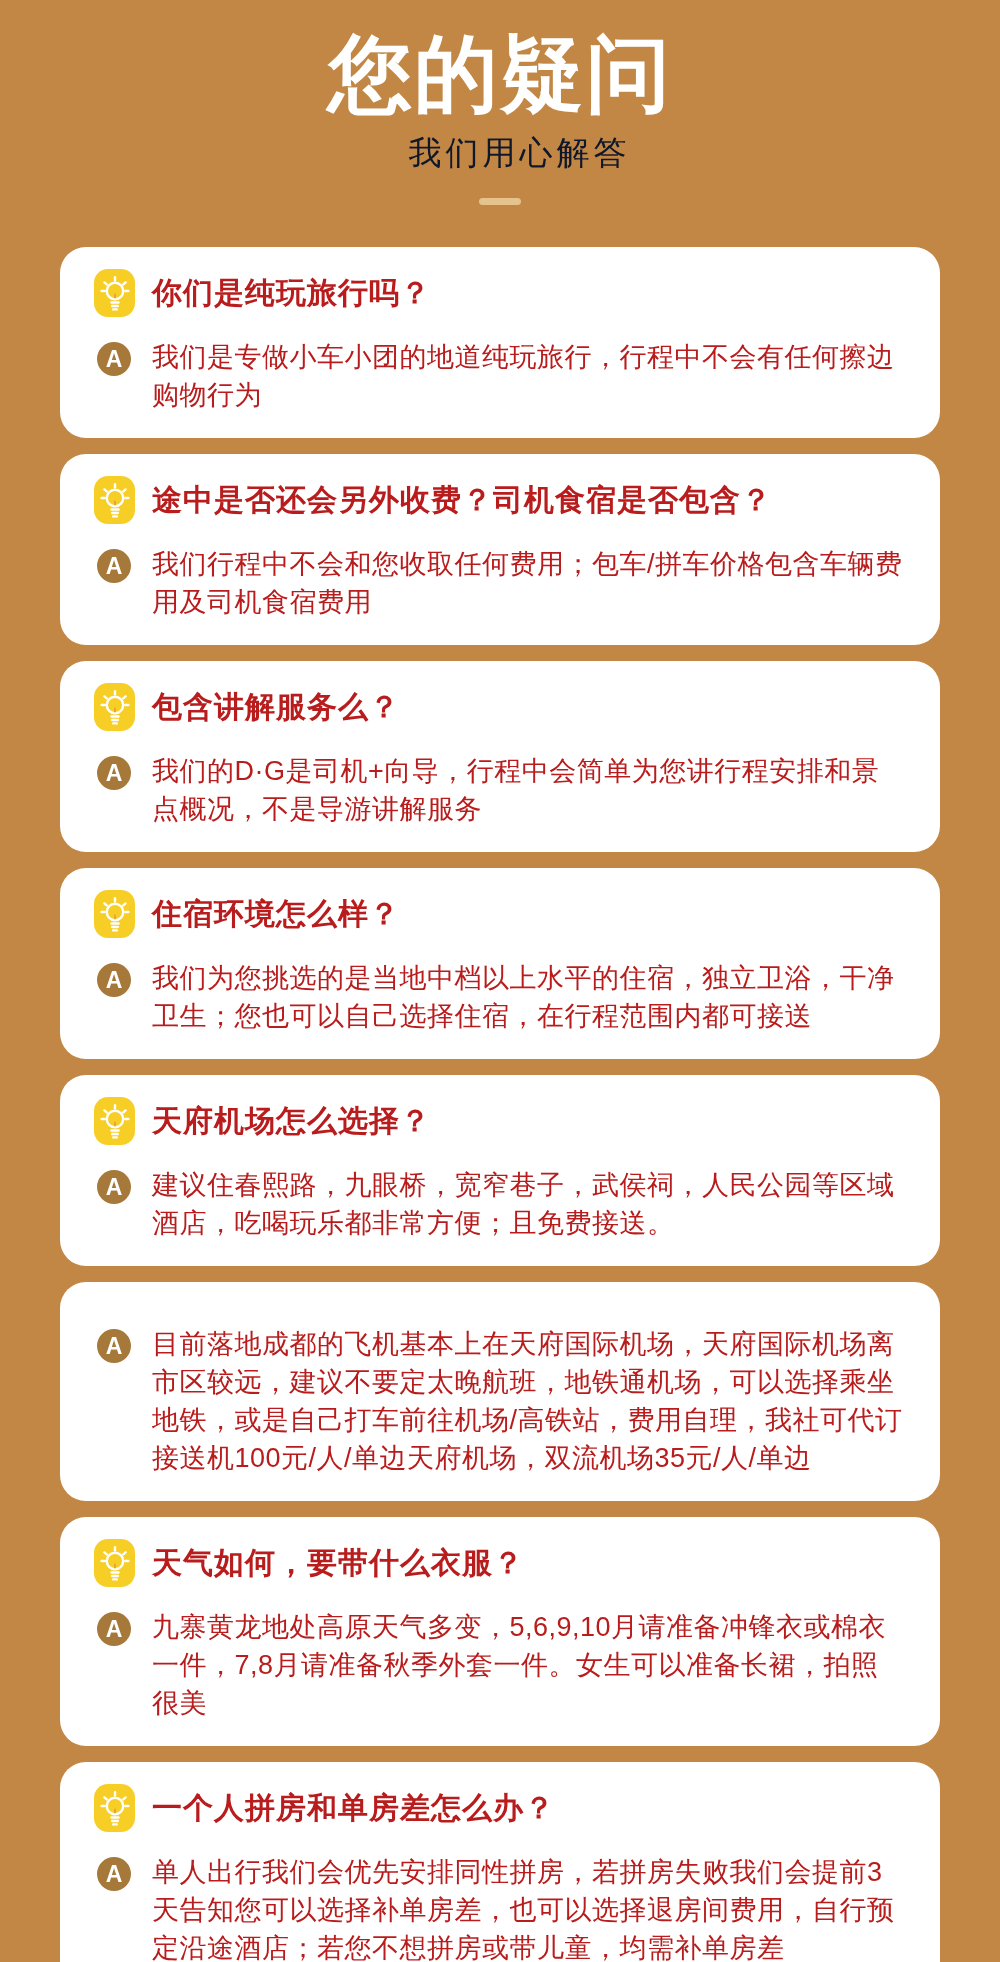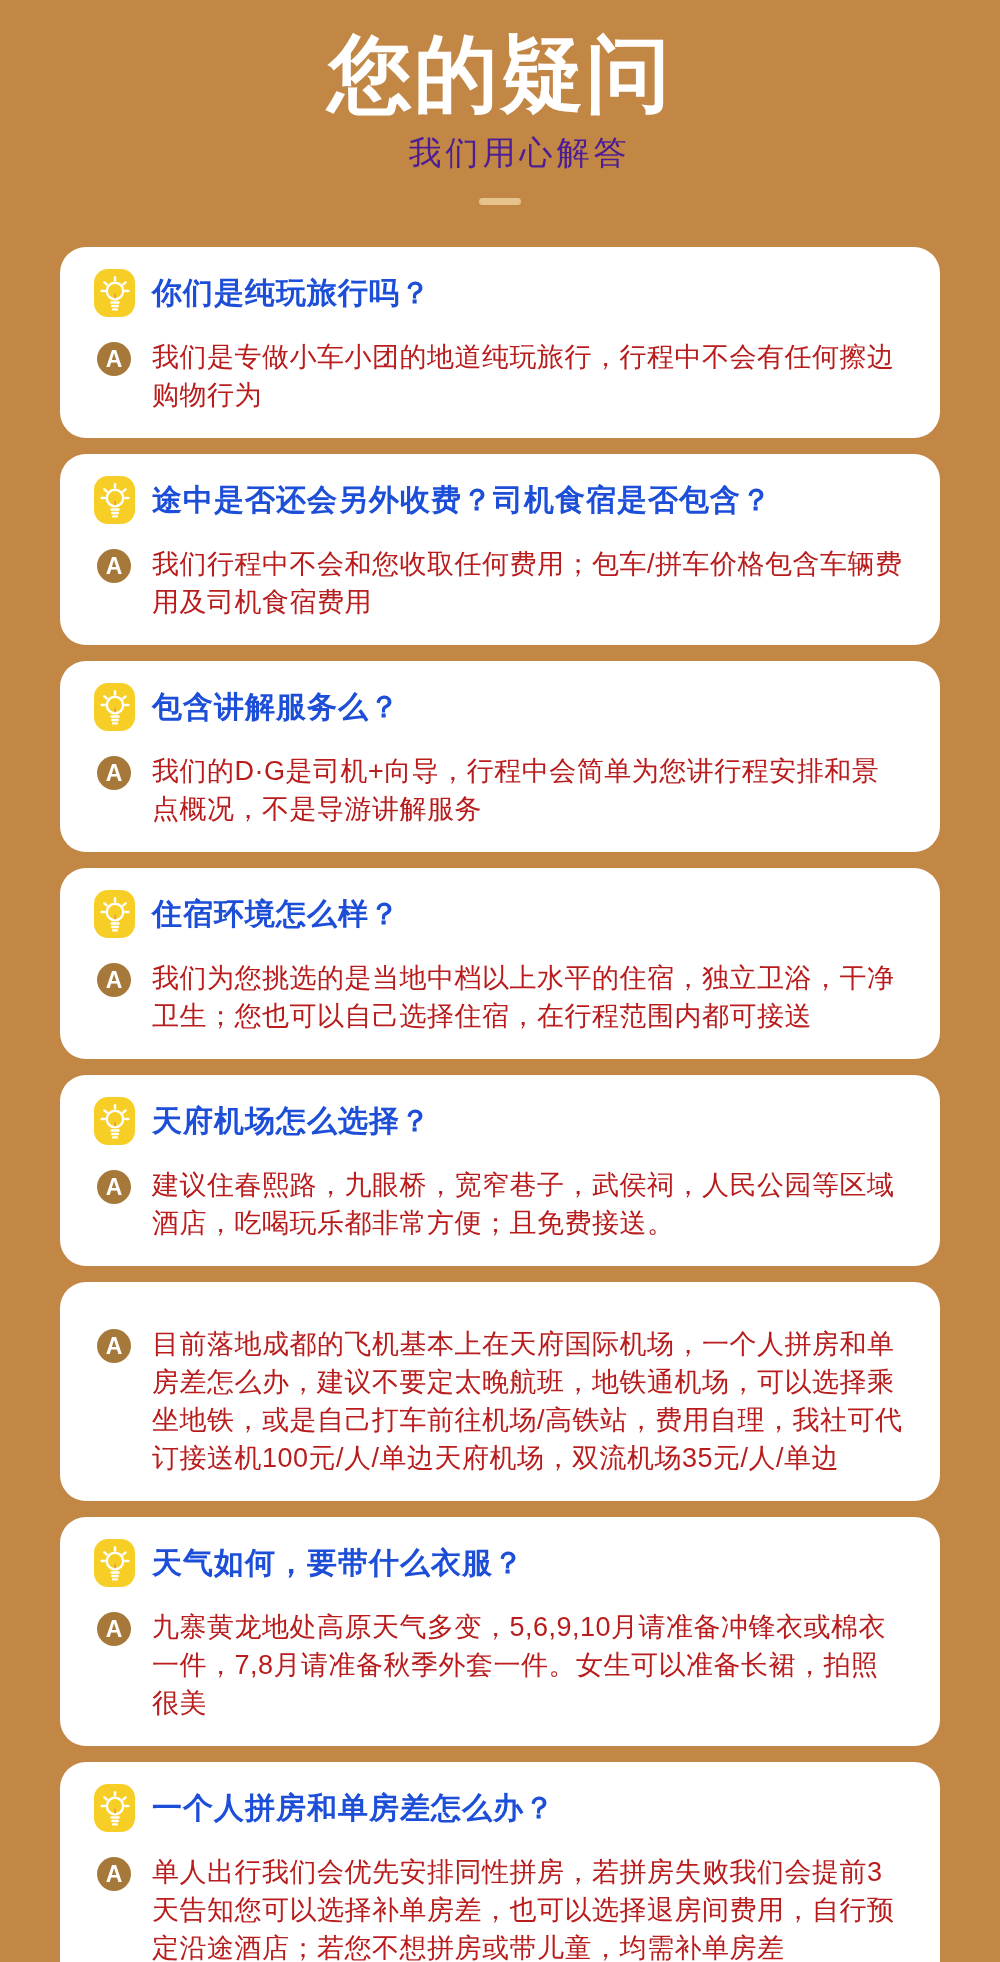--- a/index.html
+++ b/index.html
@@ -17,21 +17,21 @@
     font-size:84px;
     line-height:100px;
     font-weight:700;
     color:#ffffff;
     letter-spacing:2px;
   }
   .page-subtitle{
     margin-top:8px;
     font-size:33px;
     line-height:42px;
-    color:#4c1d95;
+    color:#0f172a;
     letter-spacing:4px;
     padding-left:39px;
   }
   .header-dash{
     width:42px;height:7px;border-radius:4px;
     background:#e6c28d;
     margin:24px auto 0 auto;
   }
   
   main{ padding:42px 60px 0 60px; }
@@ -48,21 +48,21 @@
   .q-icon{
     width:41px;height:48px;border-radius:14px;
     background:#f7ce25;
     display:flex;align-items:center;justify-content:center;
     flex-shrink:0;
   }
   .q-text{
     margin:0;
     font-size:30px;
     font-weight:700;
-    color:#1d4ed8;
+    color:#b91c1c;
     letter-spacing:1px;
   }
   .a-row{
     display:flex;gap:21px;
     margin-top:21px;
     padding-left:3px;
   }
   .a-badge{
     width:34px;height:34px;border-radius:50%;
     background:#a6793a;
@@ -219,21 +219,21 @@
       </div>
       <div class="a-row">
         <span class="a-badge">A</span>
         <p class="a-text">建议住春熙路，九眼桥，宽窄巷子，武侯祠，人民公园等区域酒店，吃喝玩乐都非常方便；且免费接送。</p>
       </div>
     </section>
 
     <section class="card">
       <div class="a-row">
         <span class="a-badge">A</span>
-        <p class="a-text">目前落地成都的飞机基本上在天府国际机场，一个人拼房和单房差怎么办，建议不要定太晚航班，地铁通机场，可以选择乘坐地铁，或是自己打车前往机场/高铁站，费用自理，我社可代订接送机100元/人/单边天府机场，双流机场35元/人/单边</p>
+        <p class="a-text">目前落地成都的飞机基本上在天府国际机场，天府国际机场离市区较远，建议不要定太晚航班，地铁通机场，可以选择乘坐地铁，或是自己打车前往机场/高铁站，费用自理，我社可代订接送机100元/人/单边天府机场，双流机场35元/人/单边</p>
       </div>
     </section>
 
     <section class="card">
       <div class="q-row">
         <span class="q-icon">
           <svg width="34" height="40" viewBox="0 0 34 40" fill="none">
             <g stroke="#ffffff" stroke-width="2.4" stroke-linecap="round">
               <circle cx="17" cy="18" r="8.2"></circle>
               <path d="M13.5 29.5h7"></path>

